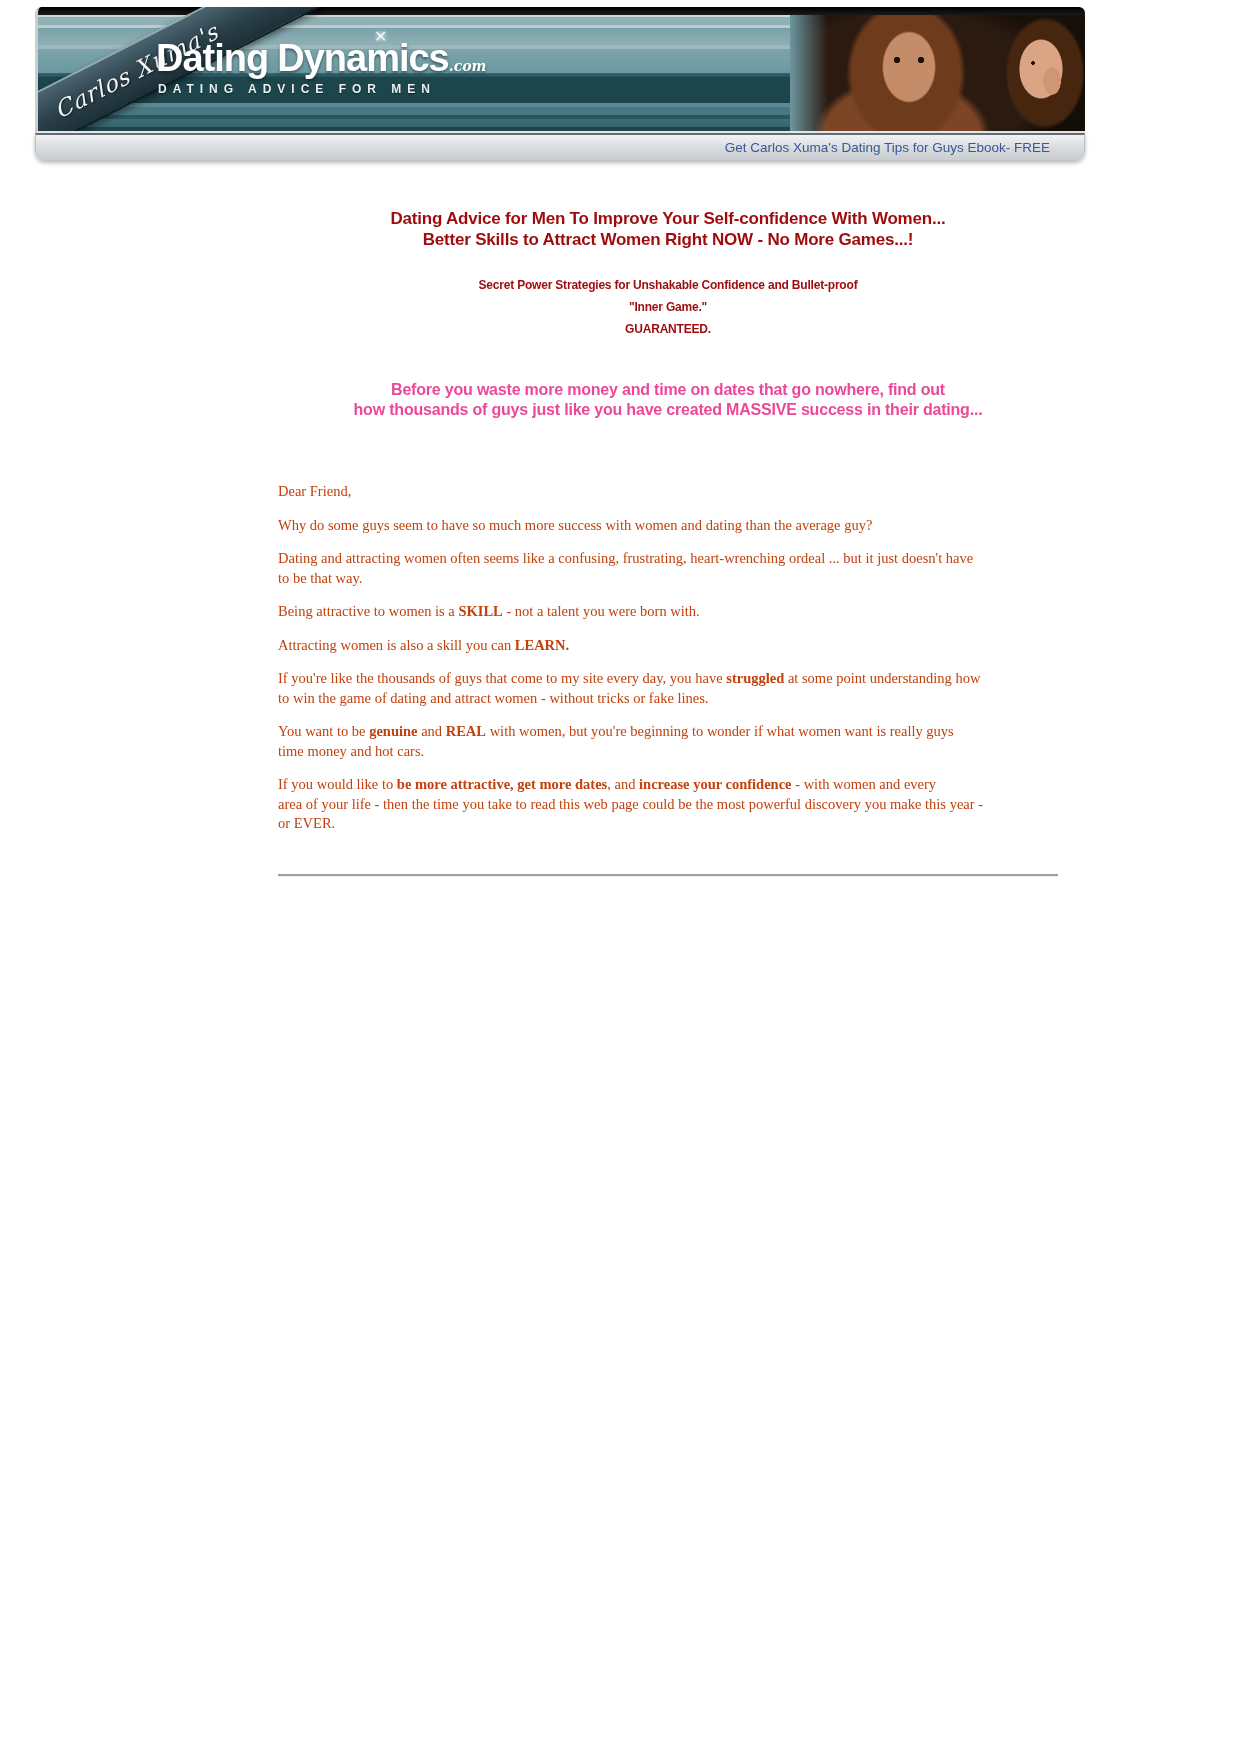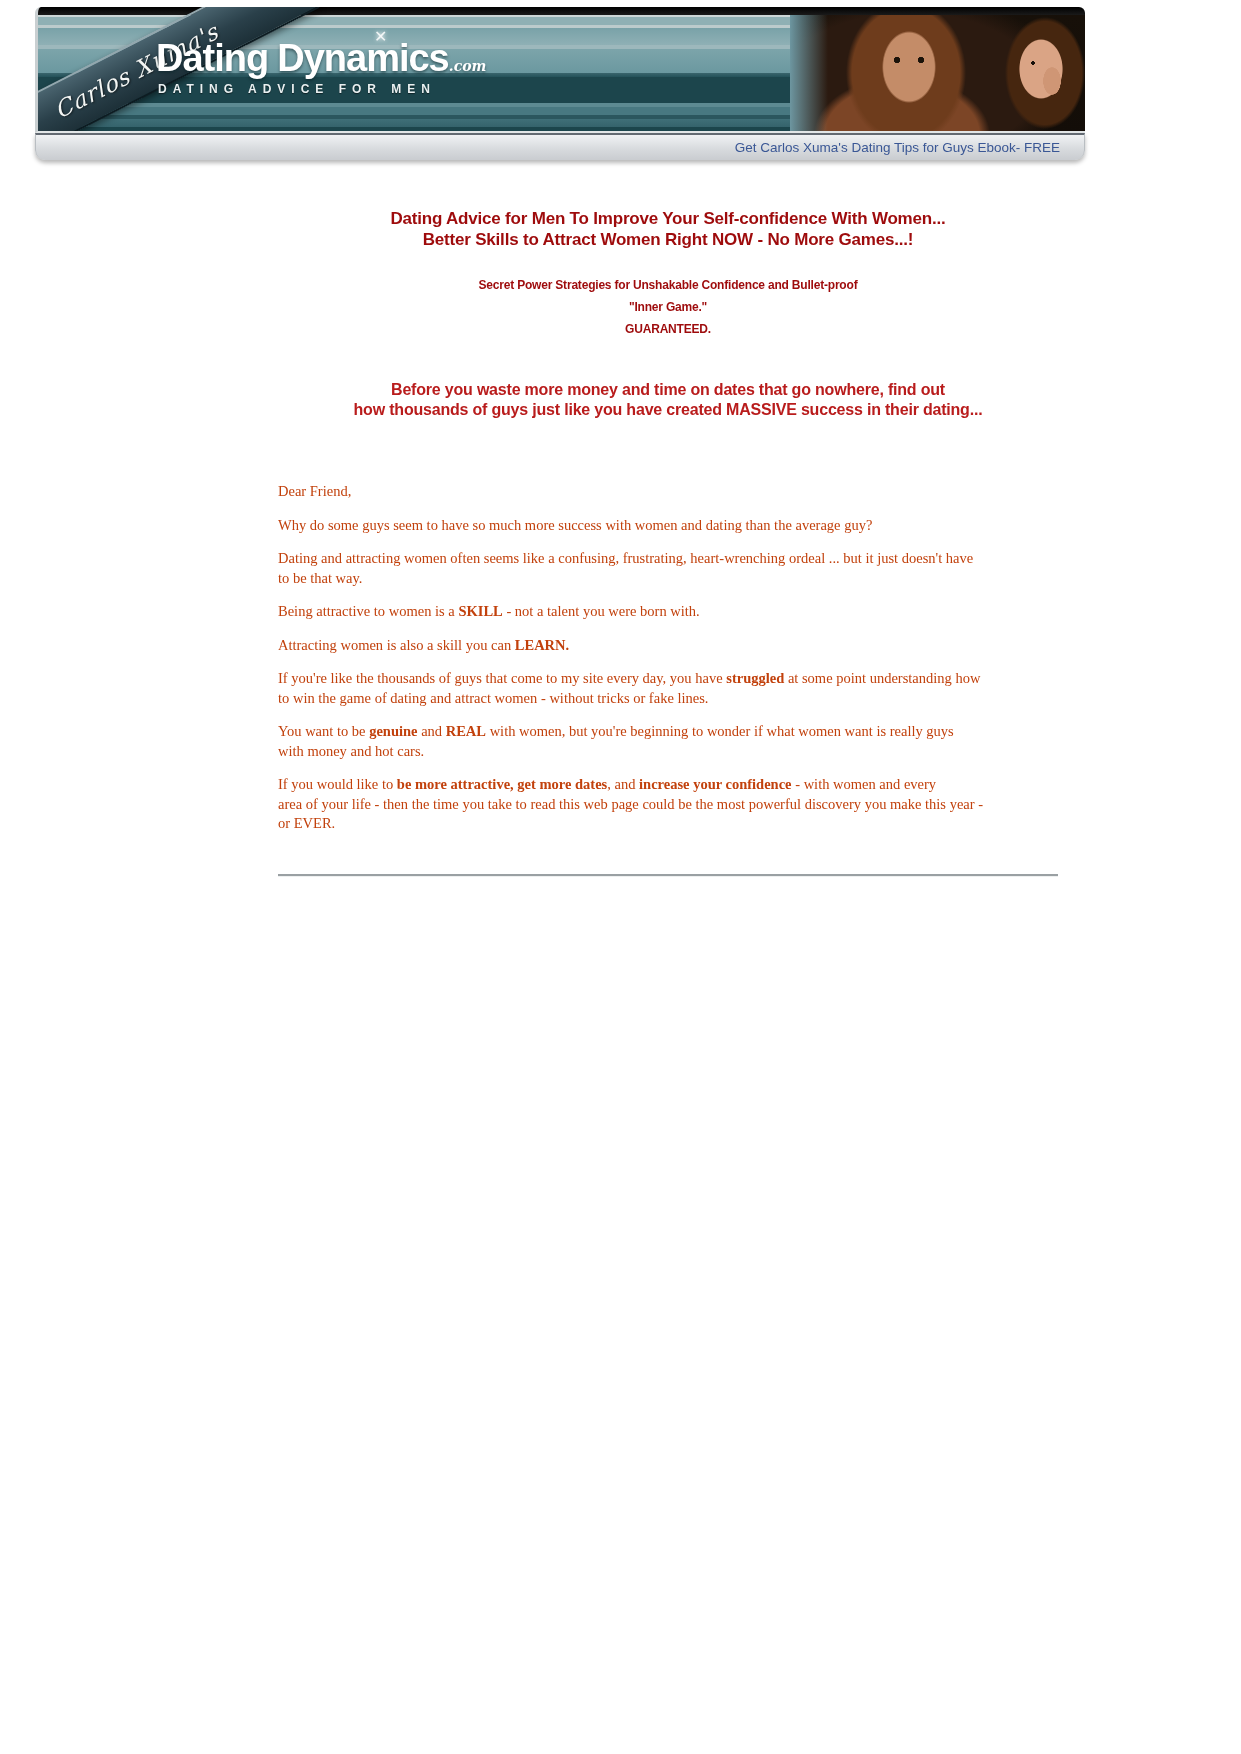--- a/index.html
+++ b/index.html
@@ -100,42 +100,42 @@
   }
   .subbar {
     height:27px;
     background:linear-gradient(#f0f2f4,#d8dbde 55%,#c9ccd0);
     border-top:2px solid #636a72;
     border-left:1px solid #b9bec2;
     border-right:1px solid #b9bec2;
     border-radius:0 0 10px 10px;
     box-shadow:0 3px 4px rgba(0,0,0,0.28);
     display:flex; align-items:center; justify-content:flex-end;
-    padding-right:24px;
+    padding-right:34px;
   }
   .promo-link {
     font-size:13.5px; text-decoration:none; cursor:pointer;
   }
 
   
   .content {
     position:absolute; left:278px; top:208px; width:780px;
   }
   .headline1 {
     font-weight:bold; font-size:17px; line-height:21px;
     text-align:center; letter-spacing:-0.2px;
   }
   .headline2 {
     margin-top:24px;
     font-weight:bold; font-size:12px; line-height:22px;
     text-align:center; letter-spacing:-0.2px;
   }
   .subhead {
     margin-top:40px;
-    color:#b91c1c; font-weight:bold; font-size:16px; line-height:20px;
+    color:#ec4899; font-weight:bold; font-size:16px; line-height:20px;
     text-align:center; letter-spacing:-0.2px;
   }
   .body-copy {
     margin-top:62px;
     font-family:"Liberation Serif", serif;
     font-size:14.5px; line-height:19.5px; color:#c2410c;
   }
   .body-copy p { margin:0 0 14px 0; }
   .divider {
     margin-top:40px; height:0;
@@ -183,19 +183,19 @@
       <div>Before you waste more money and time on dates that go nowhere, find out</div>
       <div>how thousands of guys just like you have created MASSIVE success in their dating...</div>
     </div>
     <div class="body-copy">
         <p><span>Dear Friend,</span></p>
         <p><span>Why do some guys seem to have so much more success with women and dating than the average guy?</span></p>
         <p><span>Dating and attracting women often seems like a confusing, frustrating, heart-wrenching ordeal ... but it just doesn't have</span><br><span>to be that way.</span></p>
         <p><span>Being attractive to women is a </span><span style="font-weight: bold;">SKILL</span><span> - not a talent you were born with.</span></p>
         <p><span>Attracting women is also a skill you can </span><span style="font-weight: bold;">LEARN.</span></p>
         <p><span>If you're like the thousands of guys that come to my site every day, you have </span><span style="font-weight: bold;">struggled</span><span> at some point understanding how</span><br><span>to </span><span style="font-weight: normal;">win the game of dating and attract women</span><span> - without tricks or fake lines.</span></p>
-        <p><span>You want to be </span><span style="font-weight: bold;">genuine</span><span> and </span><span style="font-weight: bold;">REAL</span><span> with women, but you're beginning to wonder if what women want is really guys</span><br><span>with money and hot cars.</span></p>
+        <p><span>You want to be </span><span style="font-weight: bold;">genuine</span><span> and </span><span style="font-weight: bold;">REAL</span><span> with women, but you're beginning to wonder if what women want is really guys</span><br><span>time money and hot cars.</span></p>
         <p><span>If you would like to </span><span style="font-weight: bold;">be more attractive, get more dates</span><span>, and </span><span style="font-weight: bold;">increase your confidence</span><span> - with women and every</span><br><span>area of your life - then the time you take to read this web page could be the most powerful discovery you make this year -</span><br><span>or EVER.</span></p>
       </div>
     <hr class="divider">
   </div>
 
 </div>
 
 </body></html>

